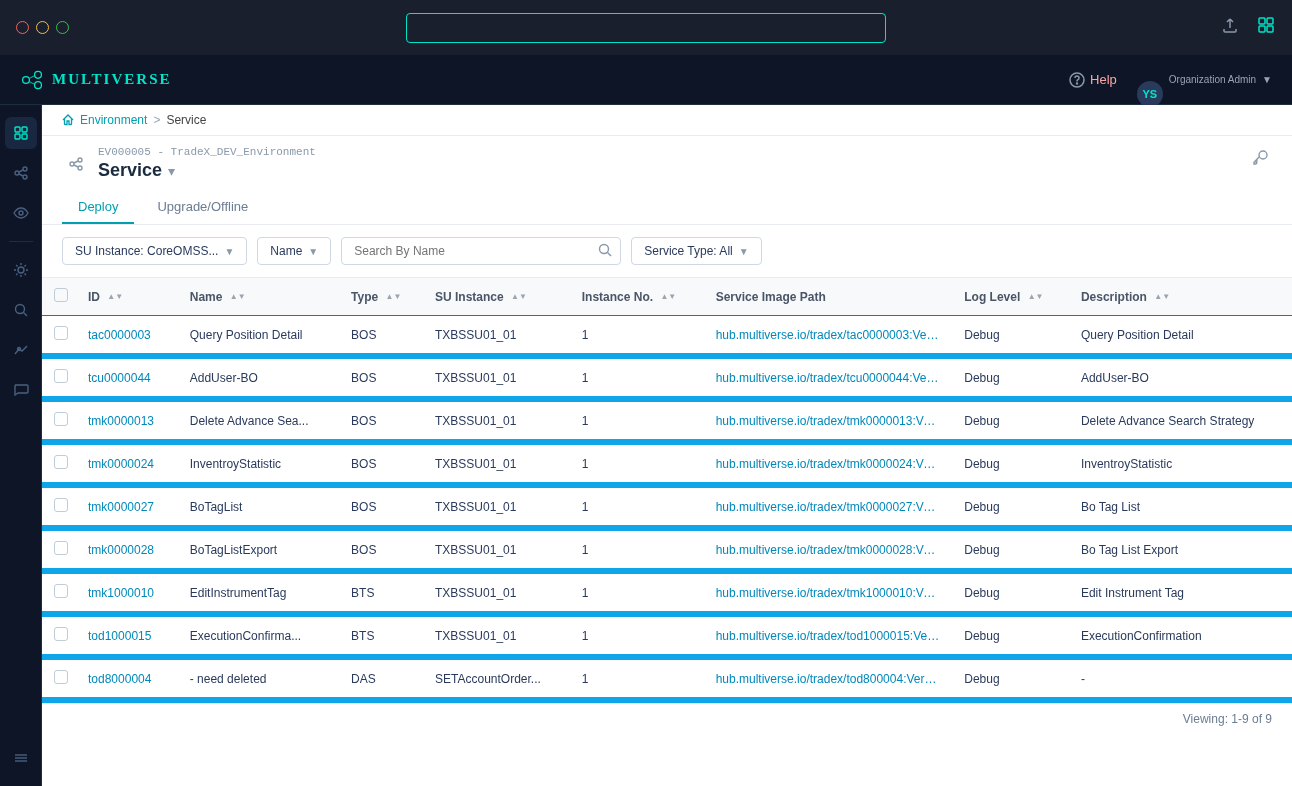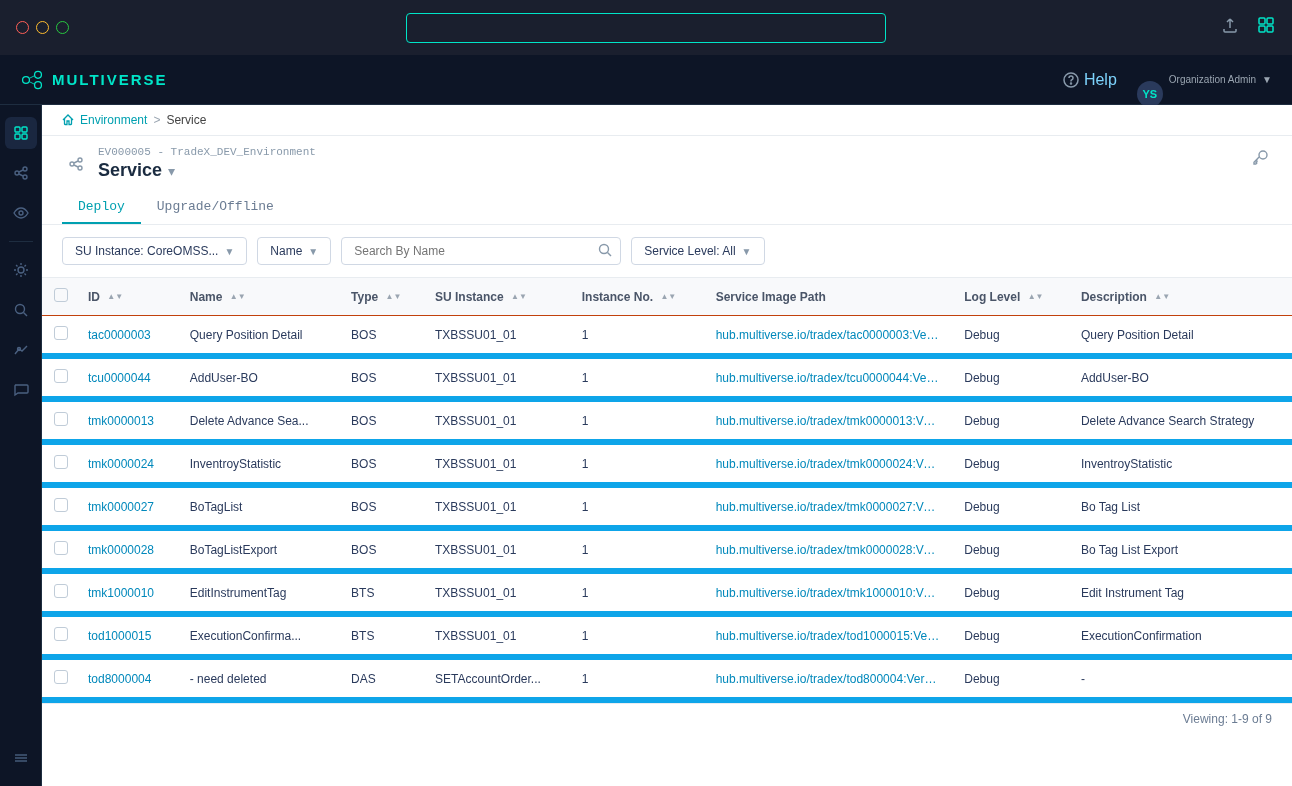--- a/index.html
+++ b/index.html
@@ -70,30 +70,31 @@
       border-bottom: 1px solid #1e2d40;
     }
     .app-logo {
       display: flex;
       align-items: center;
       gap: 8px;
       color: #00e5c8;
       font-weight: 700;
       font-size: 15px;
       letter-spacing: 2px;
+      font-family: Liberation Serif, serif;
     }
     .header-right {
       margin-left: auto;
       display: flex;
       align-items: center;
       gap: 20px;
     }
     .help-link {
-      color: #7dd3fc;
-      font-size: 16px;
+      color: #fca5a5;
+      font-size: 13px;
       display: flex;
       align-items: center;
       gap: 5px;
       cursor: pointer;
     }
     .user-info {
       display: flex;
       align-items: center;
       gap: 6px;
       color: #8899aa;
@@ -230,22 +231,21 @@
     .header-action-btn {
       color: #8899aa;
       font-size: 16px;
       cursor: pointer;
       padding: 4px;
     }
 
     
     .tabs {
       display: flex;
-      gap: 0;
-      font-family: Liberation Mono, monospace;
+      gap: 7px;
     }
     .tab {
       padding: 8px 16px;
       font-size: 13px;
       color: #6b7c93;
       cursor: pointer;
       border-bottom: 2px solid transparent;
       white-space: nowrap;
     }
     .tab.active {
@@ -550,21 +550,21 @@
       <div class="search-box">
         <input class="search-input" type="text" placeholder="Search By Name" style="">
         <span class="search-icon">
           <svg width="14" height="14" viewBox="0 0 14 14" fill="none" stroke="#8899aa" stroke-width="1.4">
             <circle cx="6" cy="6" r="4.5"></circle>
             <line x1="9.5" y1="9.5" x2="13" y2="13"></line>
           </svg>
         </span>
       </div>
       <button class="dropdown-btn">
-        <span>Service Level: All</span>
+        <span>Service Type: All</span>
         <span class="dropdown-chevron">▼</span>
       </button>
     </div>
 
     <div class="table-container">
       <table>
         <thead>
           <tr>
             <th class="checkbox-cell">
               <span class="cb"></span>

